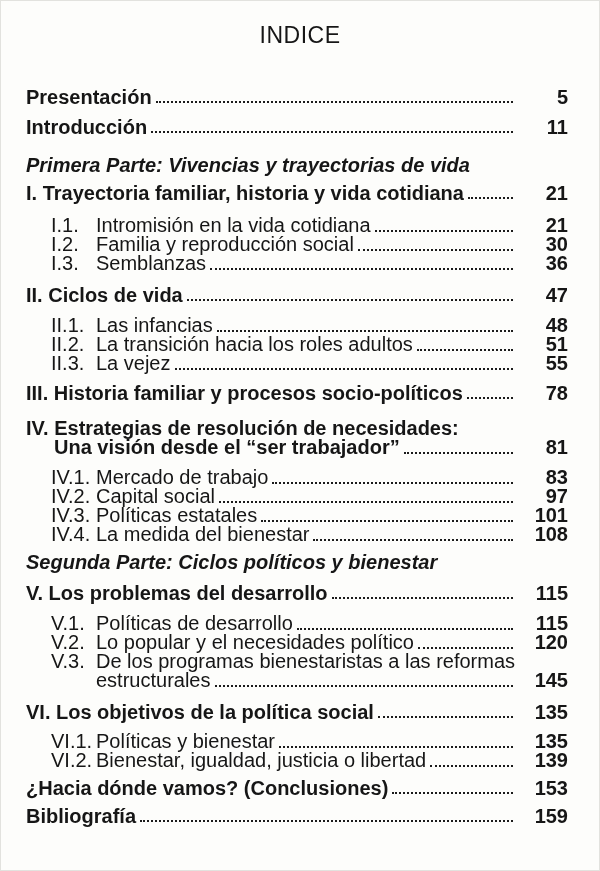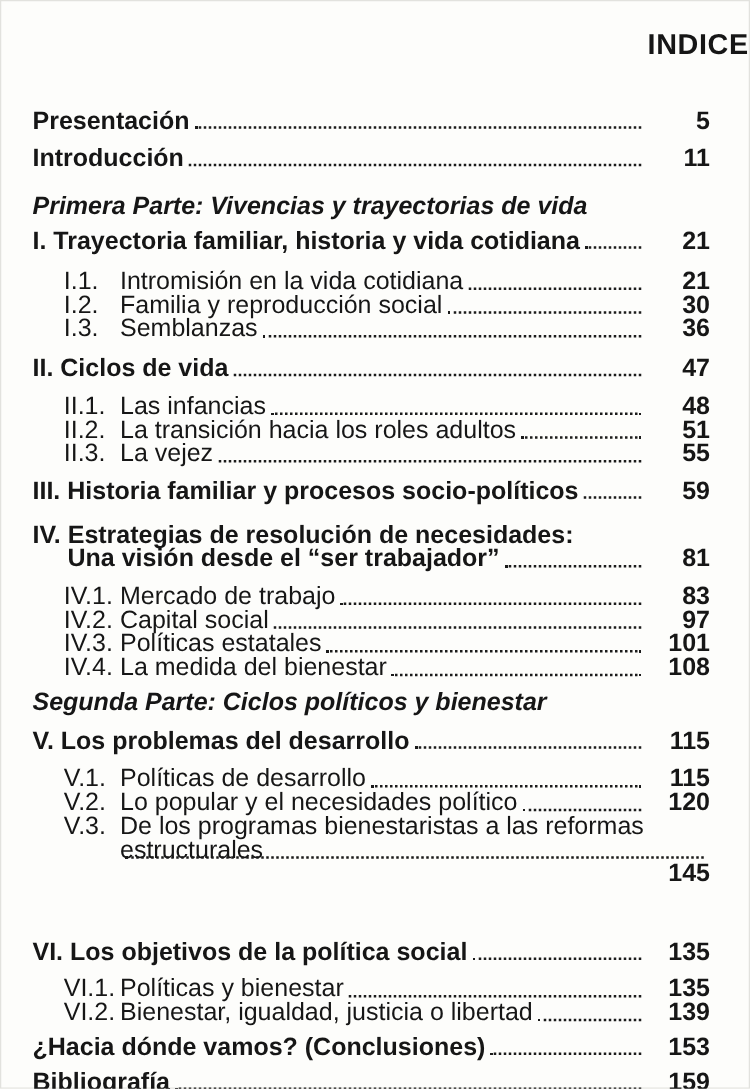--- a/index.html
+++ b/index.html
@@ -12,23 +12,23 @@
   }
   .page {
     position: relative;
     width: 600px; height: 871px;
     box-sizing: border-box;
     background: #fdfdfb;
     border: 1px solid #e2e2de;
   }
   .doc-title {
     margin: 22px 0 0 0;
-    text-align: right;
+    text-align: center;
     font-size: 23px;
-    font-weight: 700;
+    font-weight: 400;
     letter-spacing: 0.5px;
     line-height: 25px;
   }
   .toc { width: 542px; margin-left: 25px; }
   .row { display: flex; font-size: 20px; line-height: 18px; }
   .row .txt { white-space: nowrap; }
   .main { font-weight: 700; }
   .part { font-weight: 700; font-style: italic; }
   .sub { font-weight: 400; padding-left: 25px; line-height: 19px; }
   .sub .num { flex: 0 0 45px; }
@@ -37,21 +37,21 @@
     content: "";
     position: absolute; left: 4px; right: 5px; bottom: 3px;
     border-bottom: 2px dotted #1b1b1b;
   }
   .pg { flex: 0 0 50px; text-align: right; font-weight: 700; }
   .two { display: block; }
   .two .line { display: flex; line-height: 19px; }
   .main.two .line2 { padding-left: 28px; }
   .sub.two { display: block; }
   .sub.two .line1 { display: flex; }
-  .sub.two .line2 { display: flex; padding-left: 45px; flex-direction: column; }
+  .sub.two .line2 { display: flex; padding-left: 45px; }
 </style>
 </head>
 <body>
 
 <div class="page">
 
   <h1 class="doc-title">INDICE</h1>
 
   <div class="toc">
 
@@ -121,21 +121,21 @@
     <div class="row sub">
       <span class="num">II.3.</span>
       <span class="txt">La vejez</span>
       <span class="leader"></span>
       <span class="pg">55</span>
     </div>
 
     <div class="row main" style="margin-top:11px">
       <span class="txt">III. Historia familiar y procesos socio-políticos</span>
       <span class="leader"></span>
-      <span class="pg">59</span>
+      <span class="pg">78</span>
     </div>
 
     <div class="row main two" style="margin-top:17px">
       <div class="line line1">
         <span class="txt">IV. Estrategias de resolución de necesidades:</span>
       </div>
       <div class="line line2">
         <span class="txt">Una visión desde el “ser trabajador”</span>
         <span class="leader"></span>
         <span class="pg">81</span>

